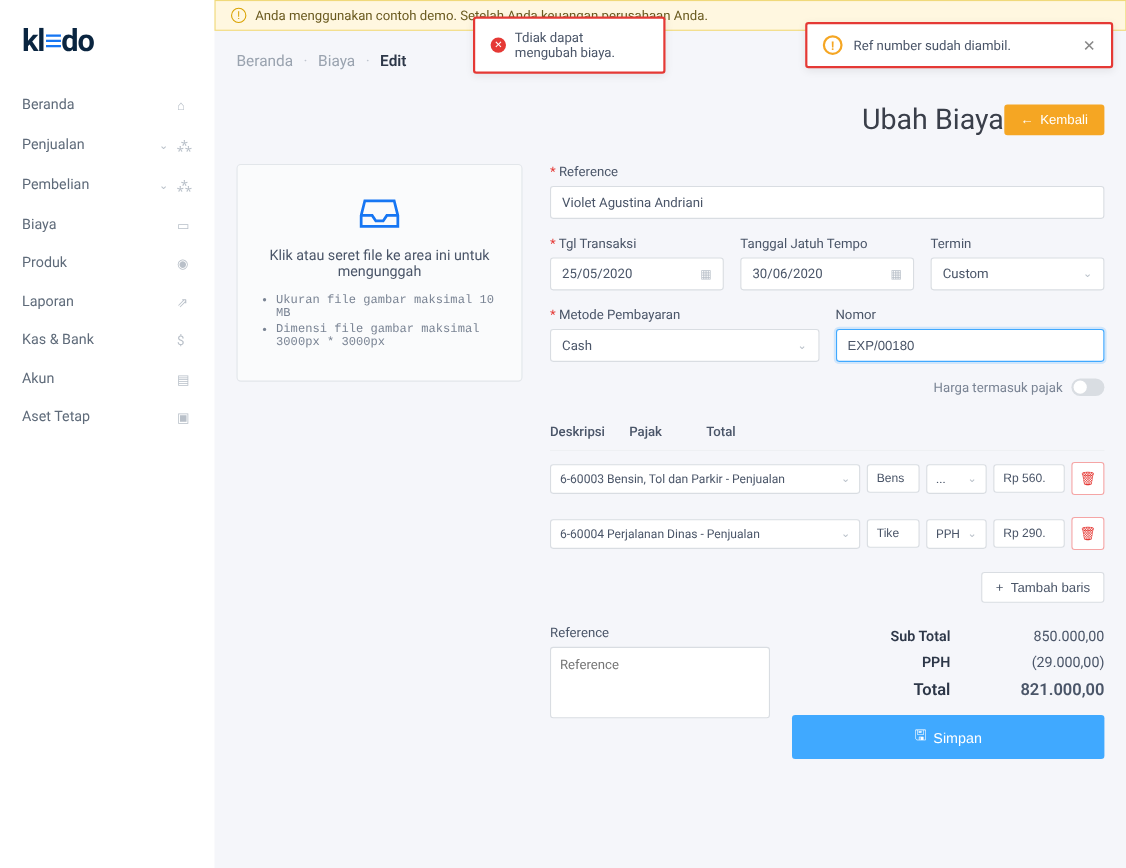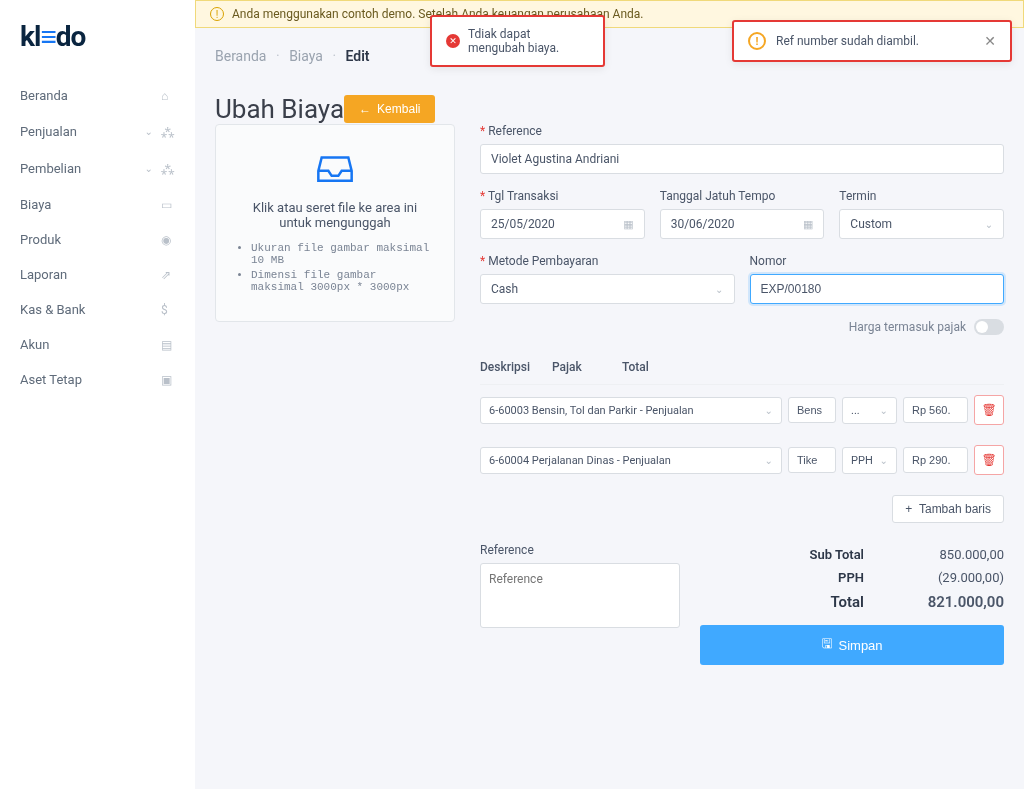--- a/index.html
+++ b/index.html
@@ -34,28 +34,28 @@
 .close-x { color: #888; cursor: pointer; font-size: 14px; }
 
 
 .crumbs { padding: 20px 20px 10px; font-size: 14px; }
 .crumbs a { color: #9aa3af; text-decoration: none; }
 .crumbs .sep { color: #c0c6cf; margin: 0 6px; }
 .crumbs .current { color: #2d3748; font-weight: 600; }
 
 
 .content { margin: 20px; }
-.page-head { display: flex; justify-content: flex-start; align-items: center; }
+.page-head { display: flex; justify-content: flex-end; align-items: center; margin-bottom: 25px; }
 .page-title { font-size: 26px; font-weight: 400; color: #3a3f4a; }
 .btn-back { background: #f5a623; color: #fff; border: none; border-radius: 3px; padding: 7px 15px; font-size: 12px; cursor: pointer; display: flex; align-items: center; gap: 6px; }
 
 .form-area { display: flex; gap: 25px; }
 
 
-.upload-box { width: 240px; border: 1px solid #e2e6ea; border-radius: 4px; padding: 25px 20px; text-align: center; background: #fafbfc; align-self: flex-start; }
+.upload-box { width: 260px; border: 1px solid #e2e6ea; border-radius: 4px; padding: 25px 20px; text-align: center; background: #fafbfc; align-self: flex-start; }
 .upload-icon { width: 40px; height: 35px; margin: 0 auto 15px; position: relative; }
 .upload-icon svg { width: 100%; height: 100%; }
 .upload-title { font-size: 13px; color: #4a5568; margin-bottom: 12px; }
 .upload-list { text-align: left; font-size: 11px; color: #7a8494; padding-left: 15px; font-family: Liberation Mono, monospace; }
 .upload-list li { margin-bottom: 3px; }
 
 
 .right-form { flex: 1; }
 .field { margin-bottom: 15px; }
 .label { font-size: 12px; color: #4a5568; margin-bottom: 6px; display: block; }

